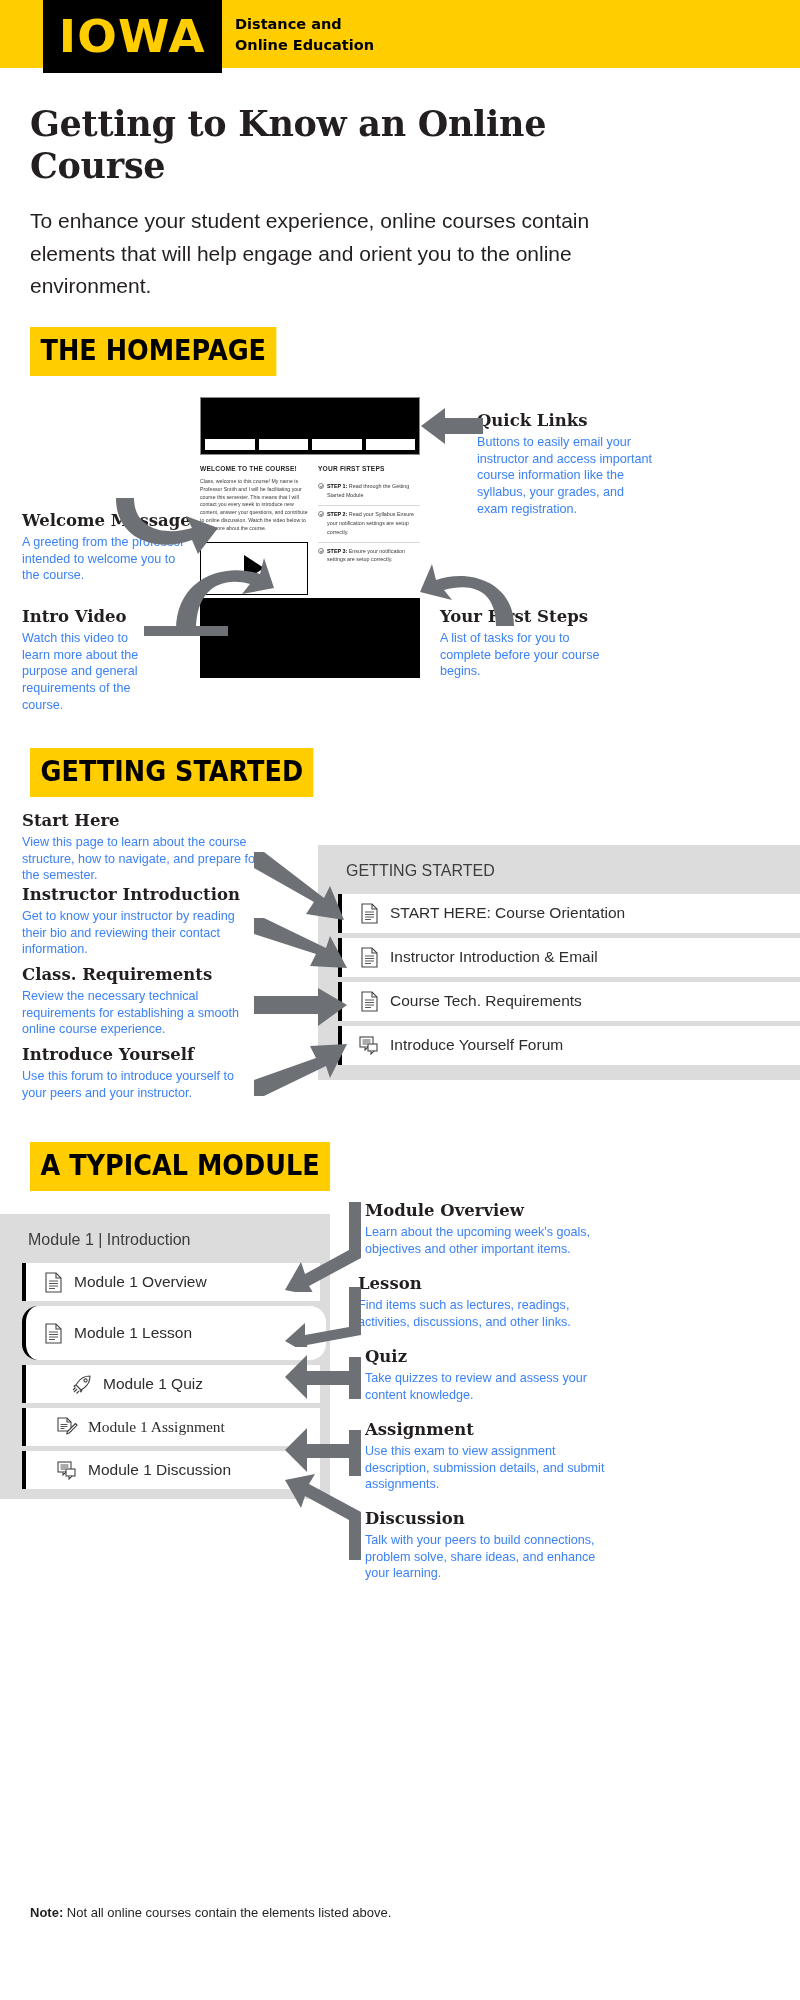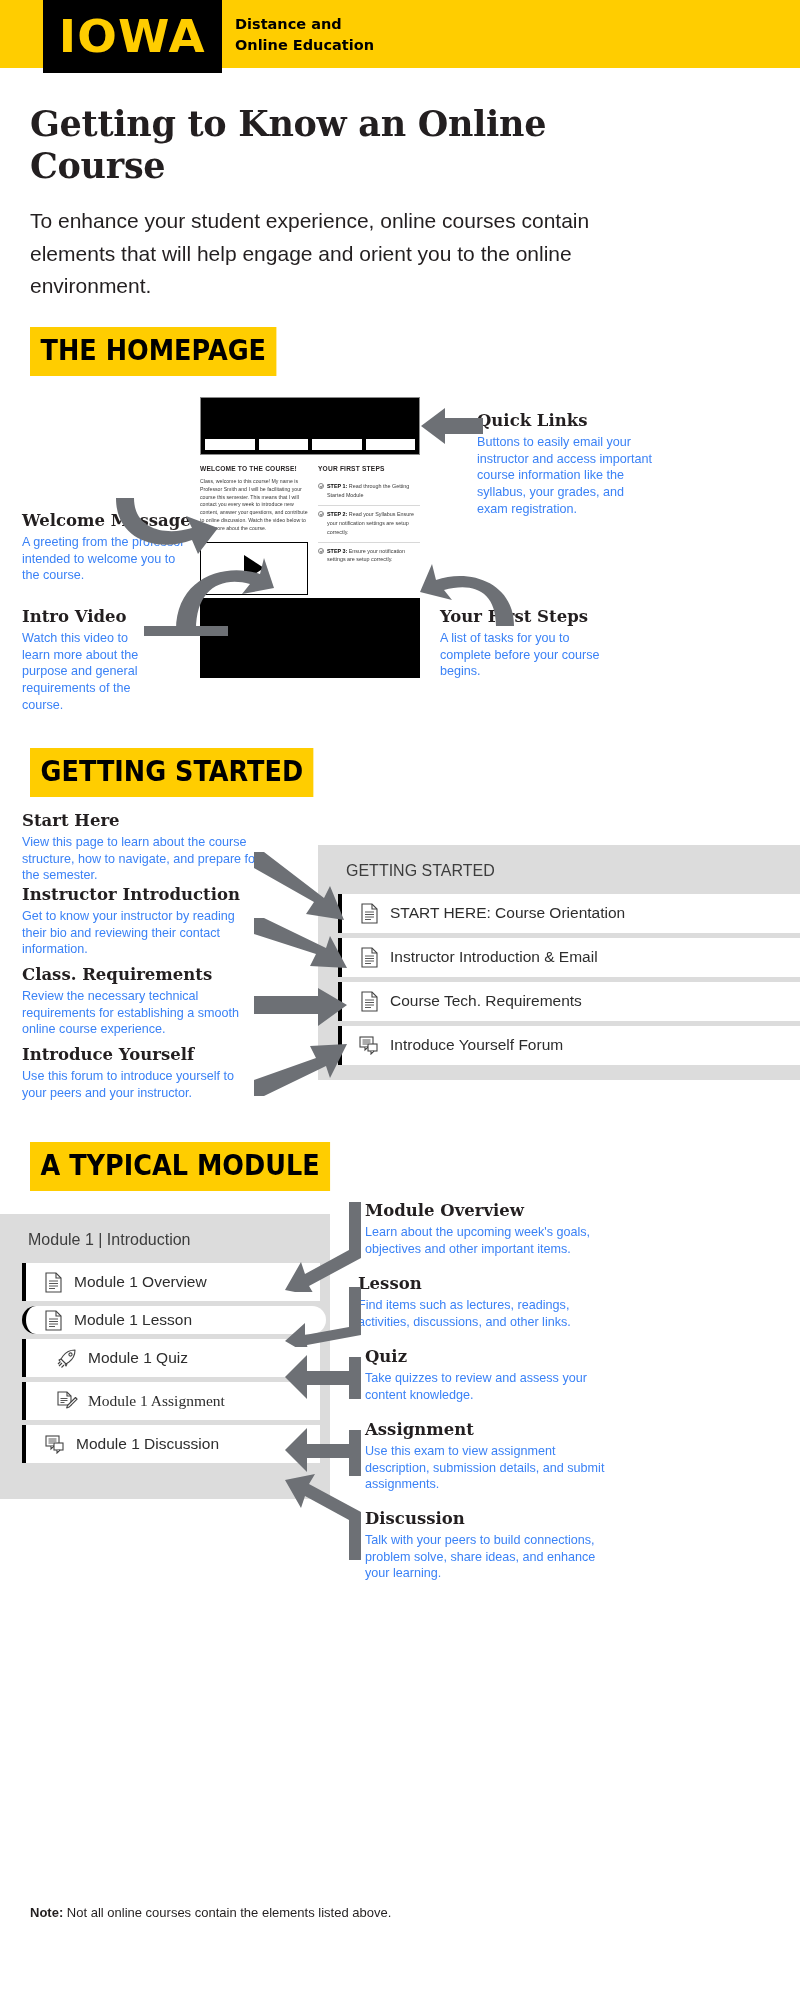--- a/index.html
+++ b/index.html
@@ -365,33 +365,33 @@
       <svg width="17" height="21" viewBox="0 0 17 21">
           <path d="M1 1h10l5 5v14H1z" fill="#fff" stroke="#444" stroke-width="1.1"></path>
           <path d="M11 1v5h5" fill="none" stroke="#444" stroke-width="1.1"></path>
           <g stroke="#444" stroke-width="0.9">
             <path d="M4 9h9M4 11.5h9M4 14h9M4 16.5h6"></path>
           </g>
         </svg>
     </span>
     <span class="row-label">Module 1 Overview</span>
   </div>
-  <div class="list-row" style="height:28px; margin-left:22px; margin-right:4px;border-radius:16px;">
+  <div class="list-row" style="height:54px; margin-left:22px; margin-right:4px;border-radius:16px;">
     <span class="row-icon">
       <svg width="17" height="21" viewBox="0 0 17 21">
           <path d="M1 1h10l5 5v14H1z" fill="#fff" stroke="#444" stroke-width="1.1"></path>
           <path d="M11 1v5h5" fill="none" stroke="#444" stroke-width="1.1"></path>
           <g stroke="#444" stroke-width="0.9">
             <path d="M4 9h9M4 11.5h9M4 14h9M4 16.5h6"></path>
           </g>
         </svg>
     </span>
     <span class="row-label">Module 1 Lesson</span>
   </div>
-  <div class="list-row" style="height:38px; margin-left:22px; margin-right:10px; padding-left:28px;">
+  <div class="list-row" style="height:38px; margin-left:22px; margin-right:10px; padding-left:43px;">
     <span class="row-icon">
       <svg width="22" height="22" viewBox="0 0 22 22">
           <g fill="none" stroke="#444" stroke-width="1.1" stroke-linejoin="round">
             <path d="M19 3c-5 0-9 2-12 6l-2 3 5 5 3-2c4-3 6-7 6-12z"></path>
             <circle cx="14.5" cy="7.5" r="1.6"></circle>
             <path d="M5 12l-2 1 1 1M9 17l1 2 1-2"></path>
             <path d="M6 16l-3 3M4.5 14.5L2 17M8 18l-2.5 2.5"></path>
           </g>
         </svg>
     </span>
@@ -403,21 +403,21 @@
           <path d="M2 2h9l4 4v9H2z" fill="#fff" stroke="#444" stroke-width="1.1"></path>
           <path d="M11 2v4h4" fill="none" stroke="#444" stroke-width="1.1"></path>
           <g stroke="#444" stroke-width="0.9">
             <path d="M4.5 8.5h7M4.5 10.5h7M4.5 12.5h4"></path>
           </g>
           <path d="M19.5 7.5l1.6 1.6-8 8-2.4.8.8-2.4z" fill="#fff" stroke="#444" stroke-width="1.1" stroke-linejoin="round"></path>
         </svg>
     </span>
     <span class="row-label">Module 1 Assignment</span>
   </div>
-  <div class="list-row" style="height:38px; margin-left:22px; margin-right:10px; padding-left:16px;">
+  <div class="list-row" style="height:38px; margin-left:22px; margin-right:10px; padding-left:28px;">
     <span class="row-icon">
       <svg width="20" height="19" viewBox="0 0 20 19">
           <rect x="1" y="1" width="13" height="10" fill="#fff" stroke="#444" stroke-width="1.1"></rect>
           <g stroke="#444" stroke-width="0.9">
             <path d="M3.5 4h8M3.5 6h8M3.5 8h5"></path>
           </g>
           <path d="M6 11v3l3-3" fill="#fff" stroke="#444" stroke-width="1.1"></path>
           <rect x="9" y="8" width="9" height="7" fill="#fff" stroke="#444" stroke-width="1.1"></rect>
           <path d="M12 15v3l3-3" fill="#fff" stroke="#444" stroke-width="1.1"></path>
         </svg>

